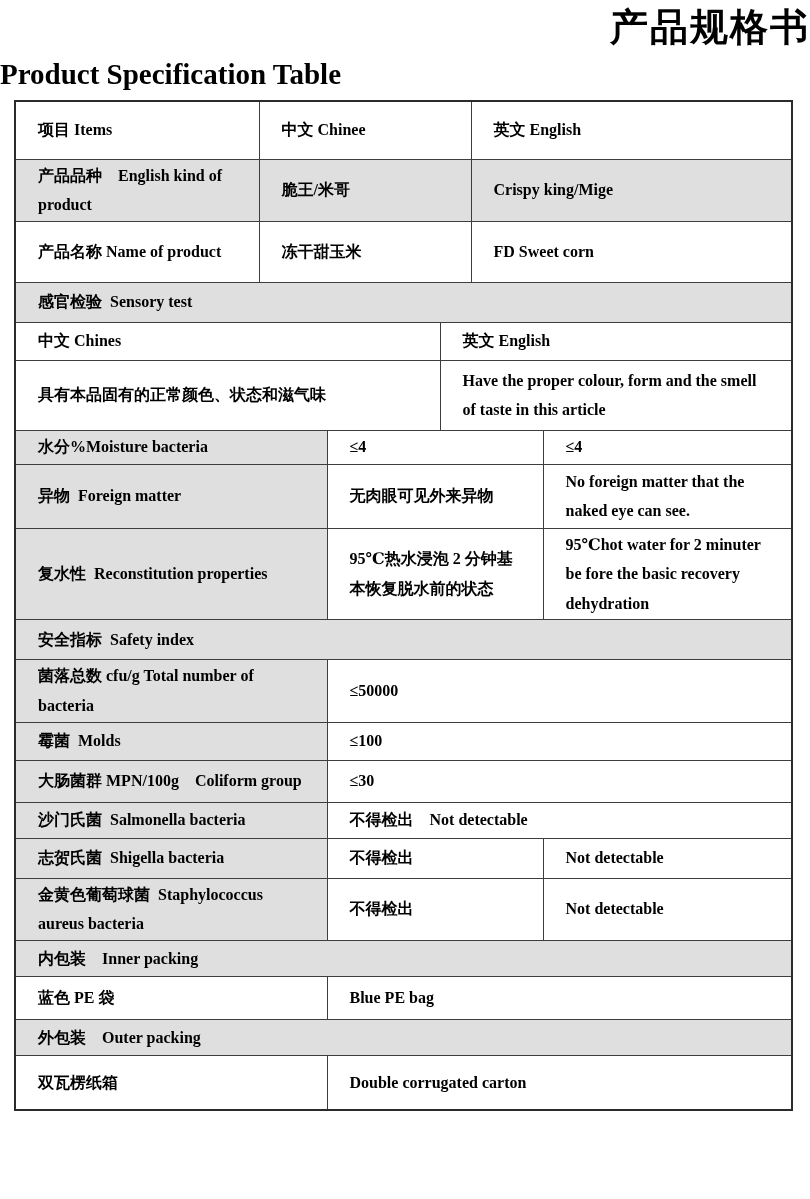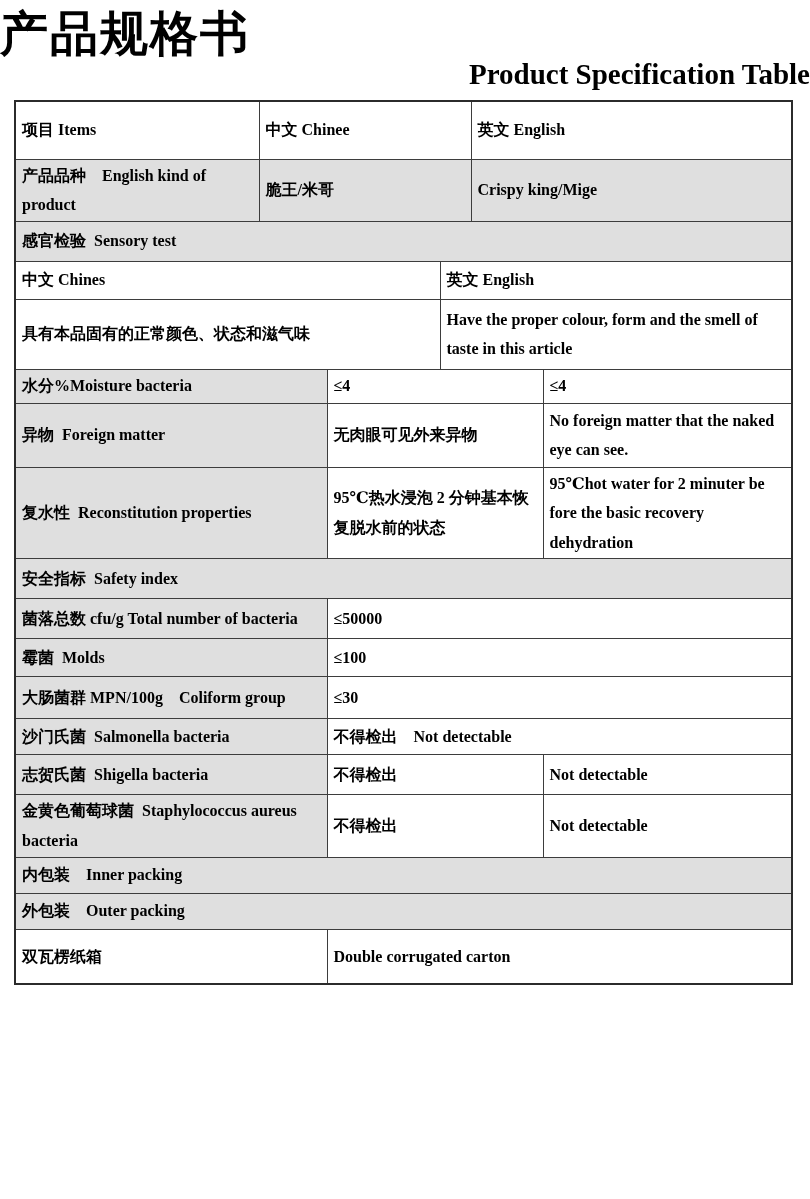--- a/index.html
+++ b/index.html
@@ -2,36 +2,36 @@
 <html><head>
 <meta charset="utf-8">
 <style>
   html,body{margin:0;padding:0;}
   body{
     width:810px;height:1199px;background:#ffffff;color:#000;
     font-family:"Liberation Serif","DejaVu Serif",serif;
     position:relative;overflow:hidden;
   }
   .doc-title-zh{
-    position:absolute;top:2px;left:0;width:810px;text-align:left;
-    font-size:48px;font-weight:bold;letter-spacing:2px;margin:0;
+    position:absolute;top:2px;left:0;width:810px;text-align:right;
+    font-size:38px;font-weight:bold;letter-spacing:2px;margin:0;
   }
   .doc-title-en{
-    position:absolute;top:58px;left:0;width:810px;text-align:right;
+    position:absolute;top:58px;left:0;width:810px;text-align:left;
     font-size:29px;font-weight:bold;margin:0;
   }
   table.spec{
     position:absolute;left:14px;top:100px;width:777px;
     border-collapse:collapse;table-layout:fixed;
     border:2px solid #2b2b2b;
   }
   table.spec td{
     border:1px solid #3d3d3d;
     font-weight:bold;font-size:16px;line-height:1.85;
-    padding:1px 6px;vertical-align:middle;
+    padding:1px 22px;vertical-align:middle;
     white-space:pre-wrap;overflow:hidden;
     word-wrap:break-word;
   }
   .shaded{background:#dfdfdf;}
 </style>
 </head>
 <body>
 
 <h1 class="doc-title-zh">产品规格书</h1>
 <h2 class="doc-title-en">Product Specification Table</h2>
@@ -48,20 +48,25 @@
   <tbody>
     <tr style="height:58px">
       <td>项目 Items</td>
       <td colspan="3">中文 Chinee</td>
       <td colspan="2">英文 English</td>
     </tr>
     <tr style="height:58px">
       <td class="shaded">产品品种　English kind of product</td>
       <td class="shaded" colspan="3">脆王/米哥</td>
       <td class="shaded" colspan="2">Crispy king/Mige</td>
+    </tr>
+    <tr style="height:61px">
+      <td>产品名称 Name of product</td>
+      <td colspan="3">冻干甜玉米</td>
+      <td colspan="2">FD Sweet corn</td>
     </tr>
 
     <tr style="height:40px">
       <td class="shaded" colspan="6">感官检验  Sensory test</td>
     </tr>
     <tr style="height:38px">
       <td colspan="3">中文 Chines</td>
       <td colspan="3">英文 English</td>
     </tr>
     <tr style="height:70px">
@@ -111,20 +116,24 @@
     </tr>
     <tr style="height:62px">
       <td class="shaded" colspan="2">金黄色葡萄球菌  Staphylococcus aureus bacteria</td>
       <td colspan="3">不得检出</td>
       <td>Not detectable</td>
     </tr>
 
     <tr style="height:36px">
       <td class="shaded" colspan="6">内包装　Inner packing</td>
     </tr>
+    <tr style="height:43px">
+      <td colspan="2">蓝色 PE 袋</td>
+      <td colspan="4">Blue PE bag</td>
+    </tr>
     <tr style="height:36px">
       <td class="shaded" colspan="6">外包装　Outer packing</td>
     </tr>
     <tr style="height:55px">
       <td colspan="2">双瓦楞纸箱</td>
       <td colspan="4">Double corrugated carton</td>
     </tr>
   </tbody>
 </table>
 

